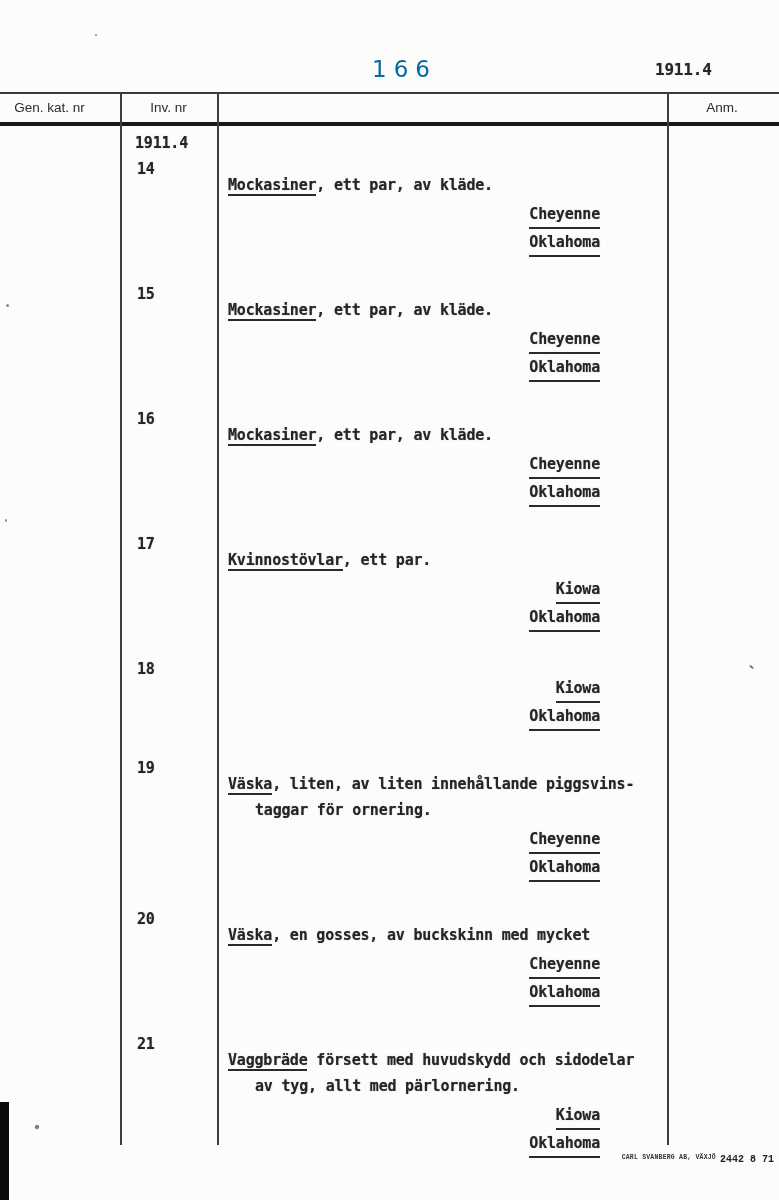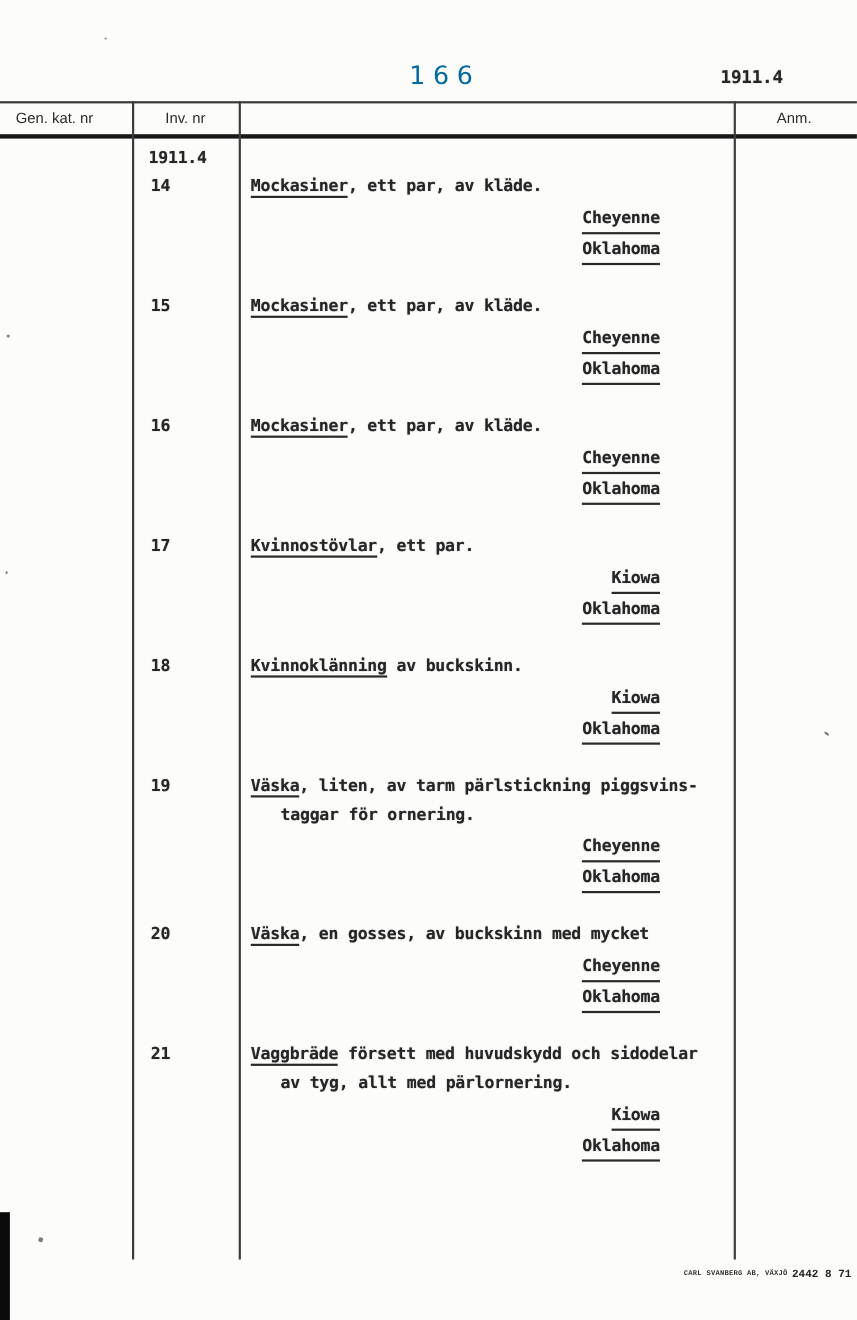--- a/index.html
+++ b/index.html
@@ -48,21 +48,21 @@
     font-size:13.5px;color:#2b2b2b;text-align:center;
   }
   .h-genkat{left:0;width:99px;}
   .h-invnr{left:120px;width:97px;}
   .h-anm{left:667px;width:110px;}
   
   .tbody{position:absolute;left:0;top:130px;width:779px;}
   .group-row{padding-left:135px;}
   .entry{display:flex;margin-bottom:24px;}
   .inv{width:82px;padding-left:137px;flex:0 0 auto;}
-  .desc{flex:1 1 auto;padding-left:9px;max-width:460px;}
+  .desc{flex:1 1 auto;padding-left:9px;max-width:460px;margin-top:16px;}
   .line2{padding-left:27px;}
   .attribution{width:372px;text-align:right;margin-top:3px;}
   .attribution div{line-height:26px;}
   .attribution span{display:inline-block;}
   
   .printer-mark{
     position:absolute;right:5px;top:1154px;
     display:flex;align-items:flex-start;gap:4px;
     color:#222;white-space:nowrap;font-family:Liberation Mono, monospace;
   }
@@ -138,32 +138,31 @@
 
       <div class="attribution">
         <div><span class="ul">Kiowa</span></div>
         <div><span class="ul">Oklahoma</span></div>
       </div>
     </div>
   </div>
         <div class="entry tw">
     <div class="inv">18</div>
     <div class="desc">
-      <div><span class="ul">Kvinnoklänning</span><span> av buckskinn.</span></div>
 
       <div class="attribution">
         <div><span class="ul">Kiowa</span></div>
         <div><span class="ul">Oklahoma</span></div>
       </div>
     </div>
   </div>
         <div class="entry tw">
     <div class="inv">19</div>
     <div class="desc">
-      <div><span class="ul">Väska</span><span>, liten, av tarm pärlstickning piggsvins-</span></div>
+      <div><span class="ul">Väska</span><span>, liten, av liten innehållande piggsvins-</span></div>
       <div class="line2">taggar för ornering.</div>
       <div class="attribution">
         <div><span class="ul">Cheyenne</span></div>
         <div><span class="ul">Oklahoma</span></div>
       </div>
     </div>
   </div>
         <div class="entry tw">
     <div class="inv">20</div>
     <div class="desc">

